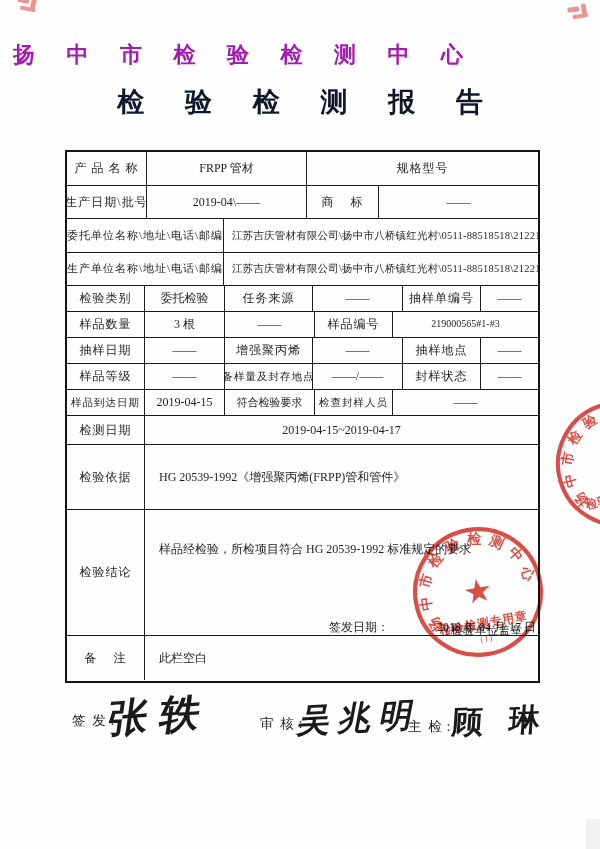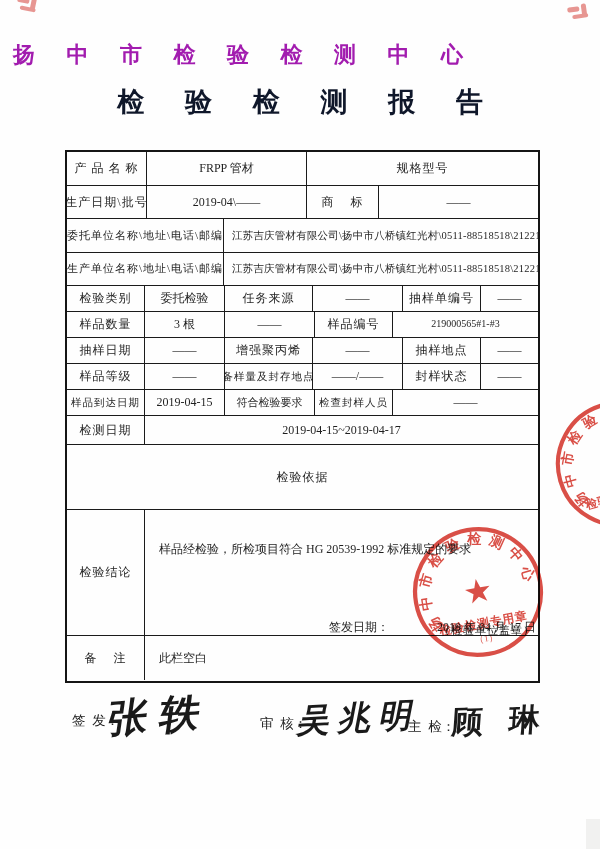--- a/index.html
+++ b/index.html
@@ -158,20 +158,21 @@
       <div class="cell">——</div>
     </div>
 
     <div class="trow h29">
       <div class="cell lbl wC1">检测日期</div>
       <div class="cell">2019-04-15~2019-04-17</div>
     </div>
 
     <div class="trow h65">
       <div class="cell lbl wC1">检验依据</div>
+      <div class="cell basis-val">HG 20539-1992《增强聚丙烯(FRPP)管和管件》</div>
     </div>
 
     <div class="trow h126">
       <div class="cell lbl wC1">检验结论</div>
       <div class="cell concl">
         <div class="concl-text">样品经检验，所检项目符合 HG 20539-1992 标准规定的要求</div>
         <div class="seal-note">（检验单位盖章）</div>
         <div class="issue-line">
           <span>签发日期：</span>
           <span>2019 年 04 月 17 日</span>

